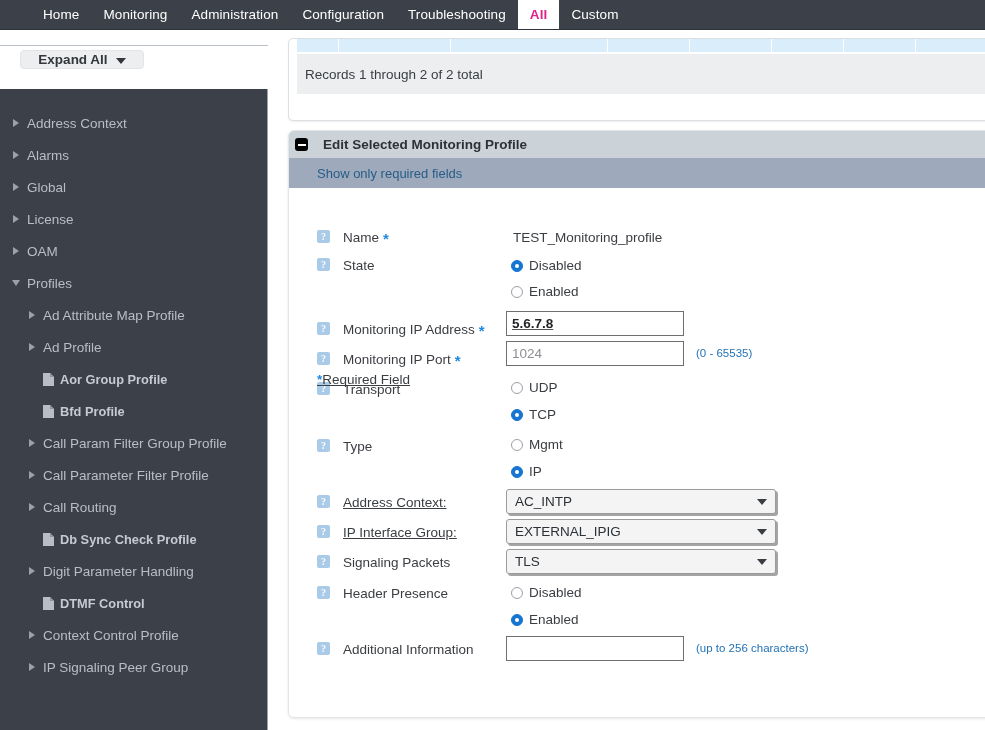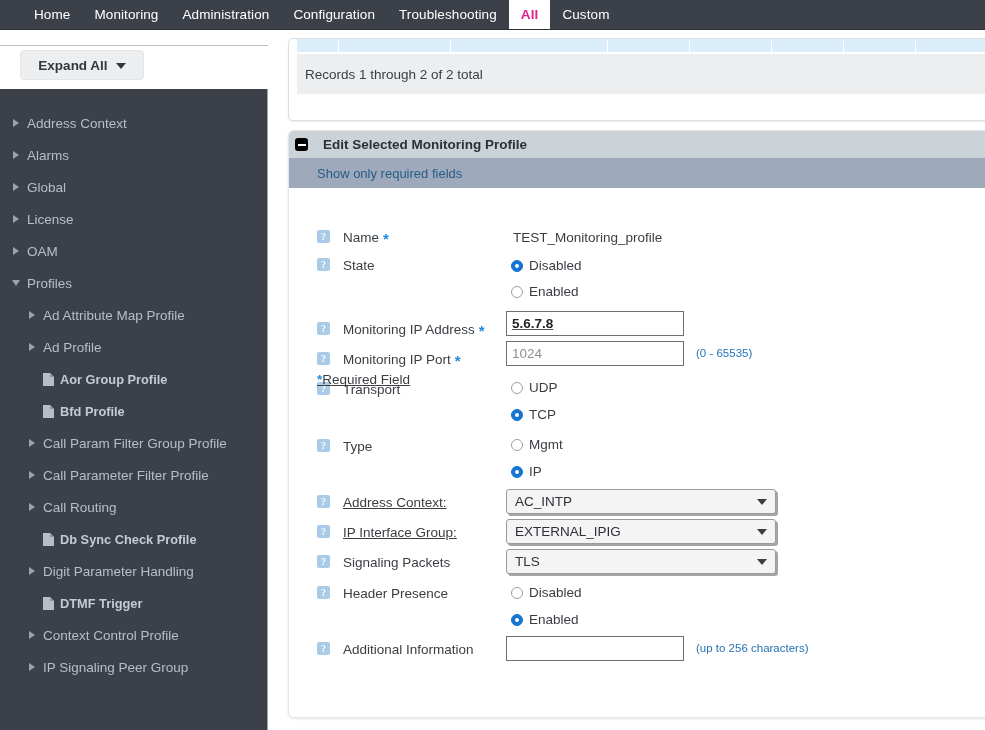--- a/index.html
+++ b/index.html
@@ -10,21 +10,21 @@
     background: #ffffff;
     font-family: "Liberation Sans", sans-serif;
   }
 
   
   #topnav {
     position: absolute; left: 0; top: 0;
     width: 985px; height: 29px;
     background: #3c4049;
     display: flex; align-items: stretch;
-    padding-left: 22px;
+    padding-left: 31px;
   }
   .navtab {
     display: flex; align-items: center;
     padding: 0 12px;
     color: #ffffff;
     font-size: 13.5px;
     letter-spacing: .1px;
     white-space: nowrap;
     cursor: pointer;
   }
@@ -45,21 +45,21 @@
     background: #ffffff;
   }
   #expandbar {
     position: absolute; left: 0; top: 15px;
     width: 268px; height: 44px;
     background: #ffffff;
     border-top: 1px solid #b9c0c8;
   }
   #expandall {
     position: absolute; left: 20px; top: 4px;
-    height: 30px; min-width: 124px;
+    height: 19px; min-width: 124px;
     background: #eceef0;
     border: 1px solid #e2e4e7;
     border-radius: 4px;
     display: flex; align-items: center; justify-content: center;
     gap: 8px;
     font-size: 13.5px; font-weight: bold; color: #33363b;
     cursor: pointer;
   }
   #expandall .caret {
     width: 0; height: 0;
@@ -421,21 +421,21 @@
       <span class="treelabel">Digit Parameter Handling</span>
     </div>
     <div class="treeitem lvl2 leaf">
       <span class="arrow"></span>
       <span class="docicon">
         <svg width="11" height="13" viewBox="0 0 11 13">
             <path d="M0 0h7l4 4v9H0z" fill="#b8bec6"></path>
             <path d="M7 0l4 4H7z" fill="#8f969f"></path>
           </svg>
       </span>
-      <span class="treelabel">DTMF Trigger</span>
+      <span class="treelabel">DTMF Control</span>
     </div>
     <div class="treeitem lvl2">
       <span class="arrow">
           <i class="r"></i>
         </span>
       <span class="treelabel">Context Control Profile</span>
     </div>
     <div class="treeitem lvl2">
       <span class="arrow">
           <i class="r"></i>

